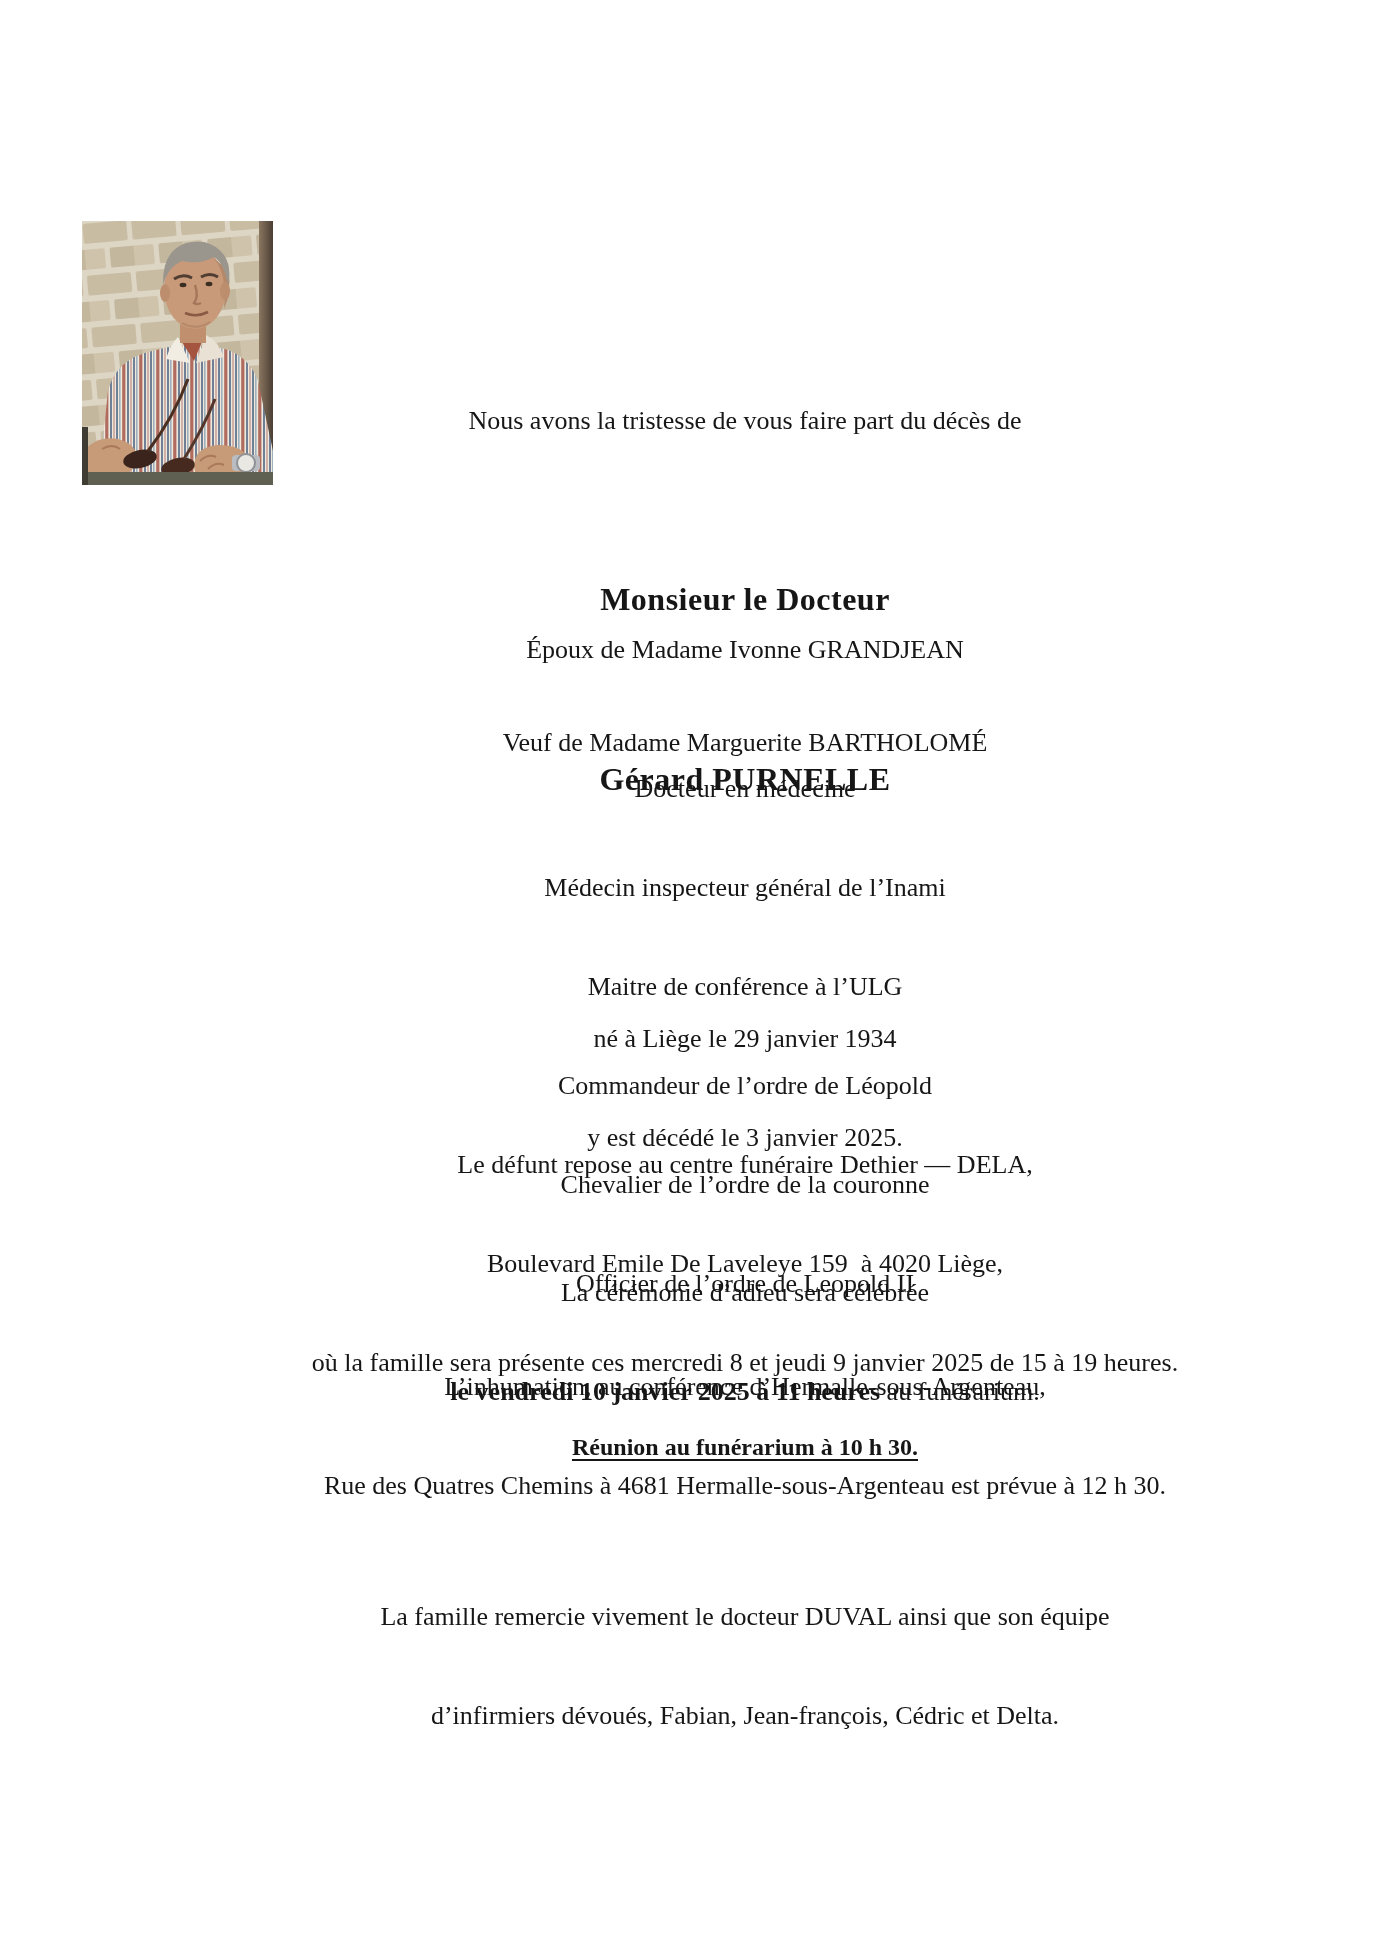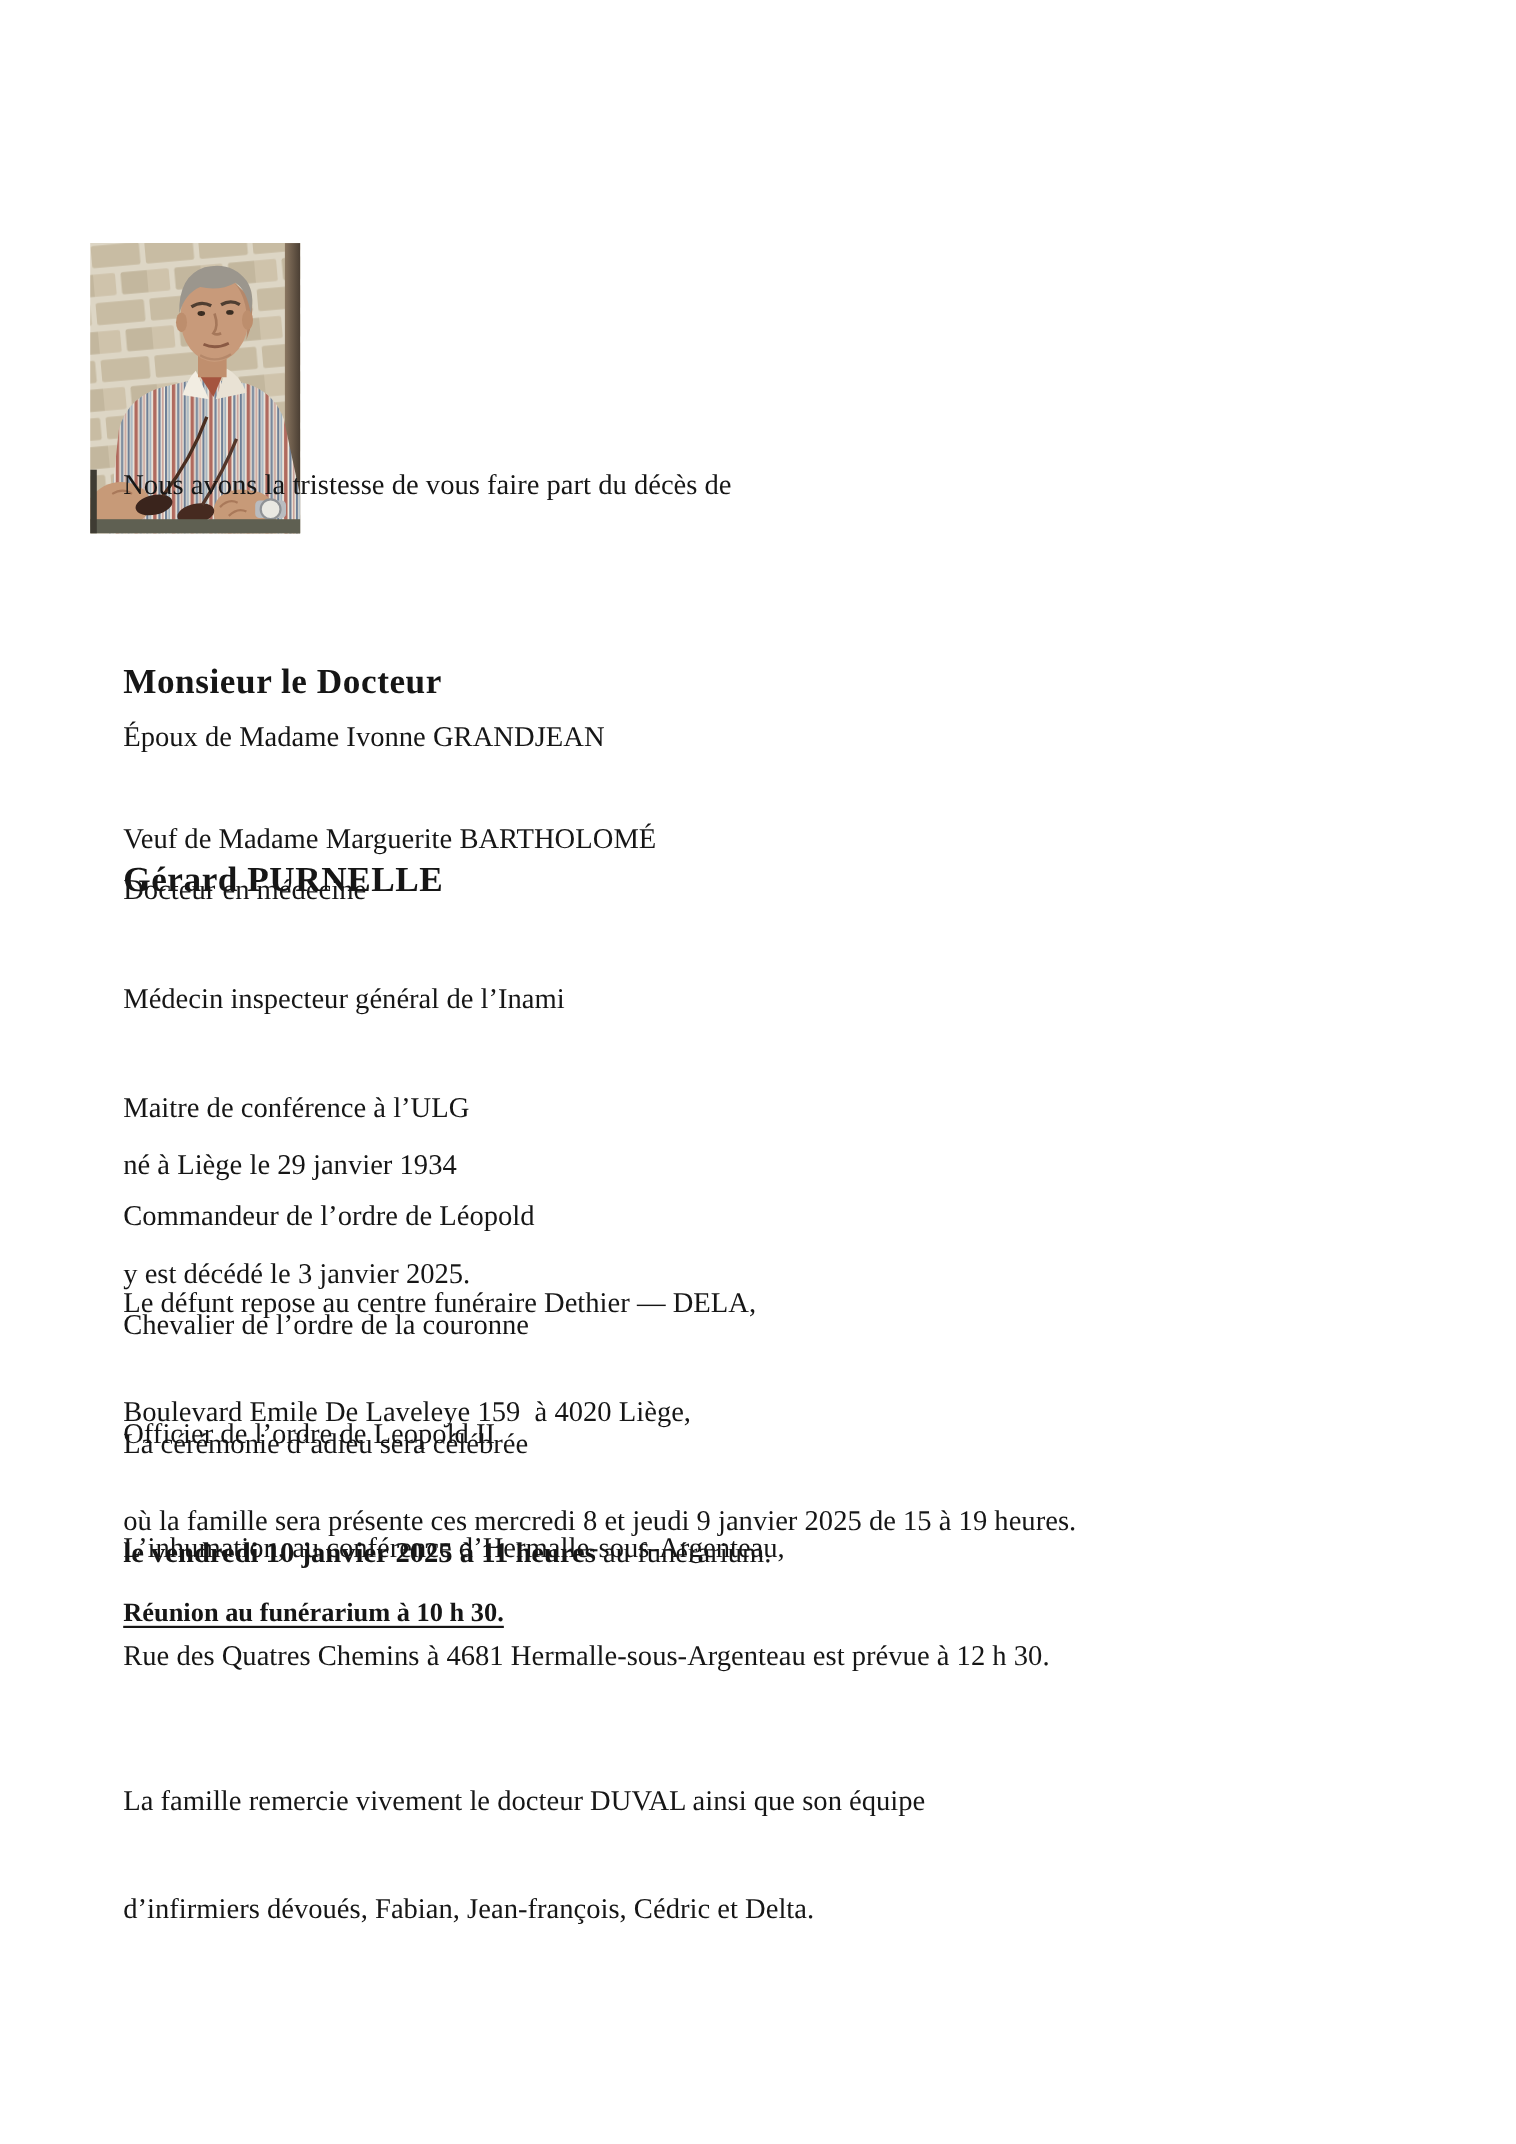--- a/index.html
+++ b/index.html
@@ -17,24 +17,24 @@
     left: 82px;
     top: 221px;
     width: 191px;
     height: 264px;
   }
   .photo svg { display: block; width: 100%; height: 100%; }
   .block {
     position: absolute;
     left: 112px;
     right: 0;
+    text-align: center;
     font-size: 26px;
     line-height: 33px;
     white-space: pre-wrap;
-    margin-top: 20px;
   }
   .intro { top: 404px; }
   .name-block {
     top: 449px;
     font-weight: bold;
     font-size: 32px;
     line-height: 60px;
     letter-spacing: 0.5px;
   }
   .relations { top: 572px; line-height: 31px; }

